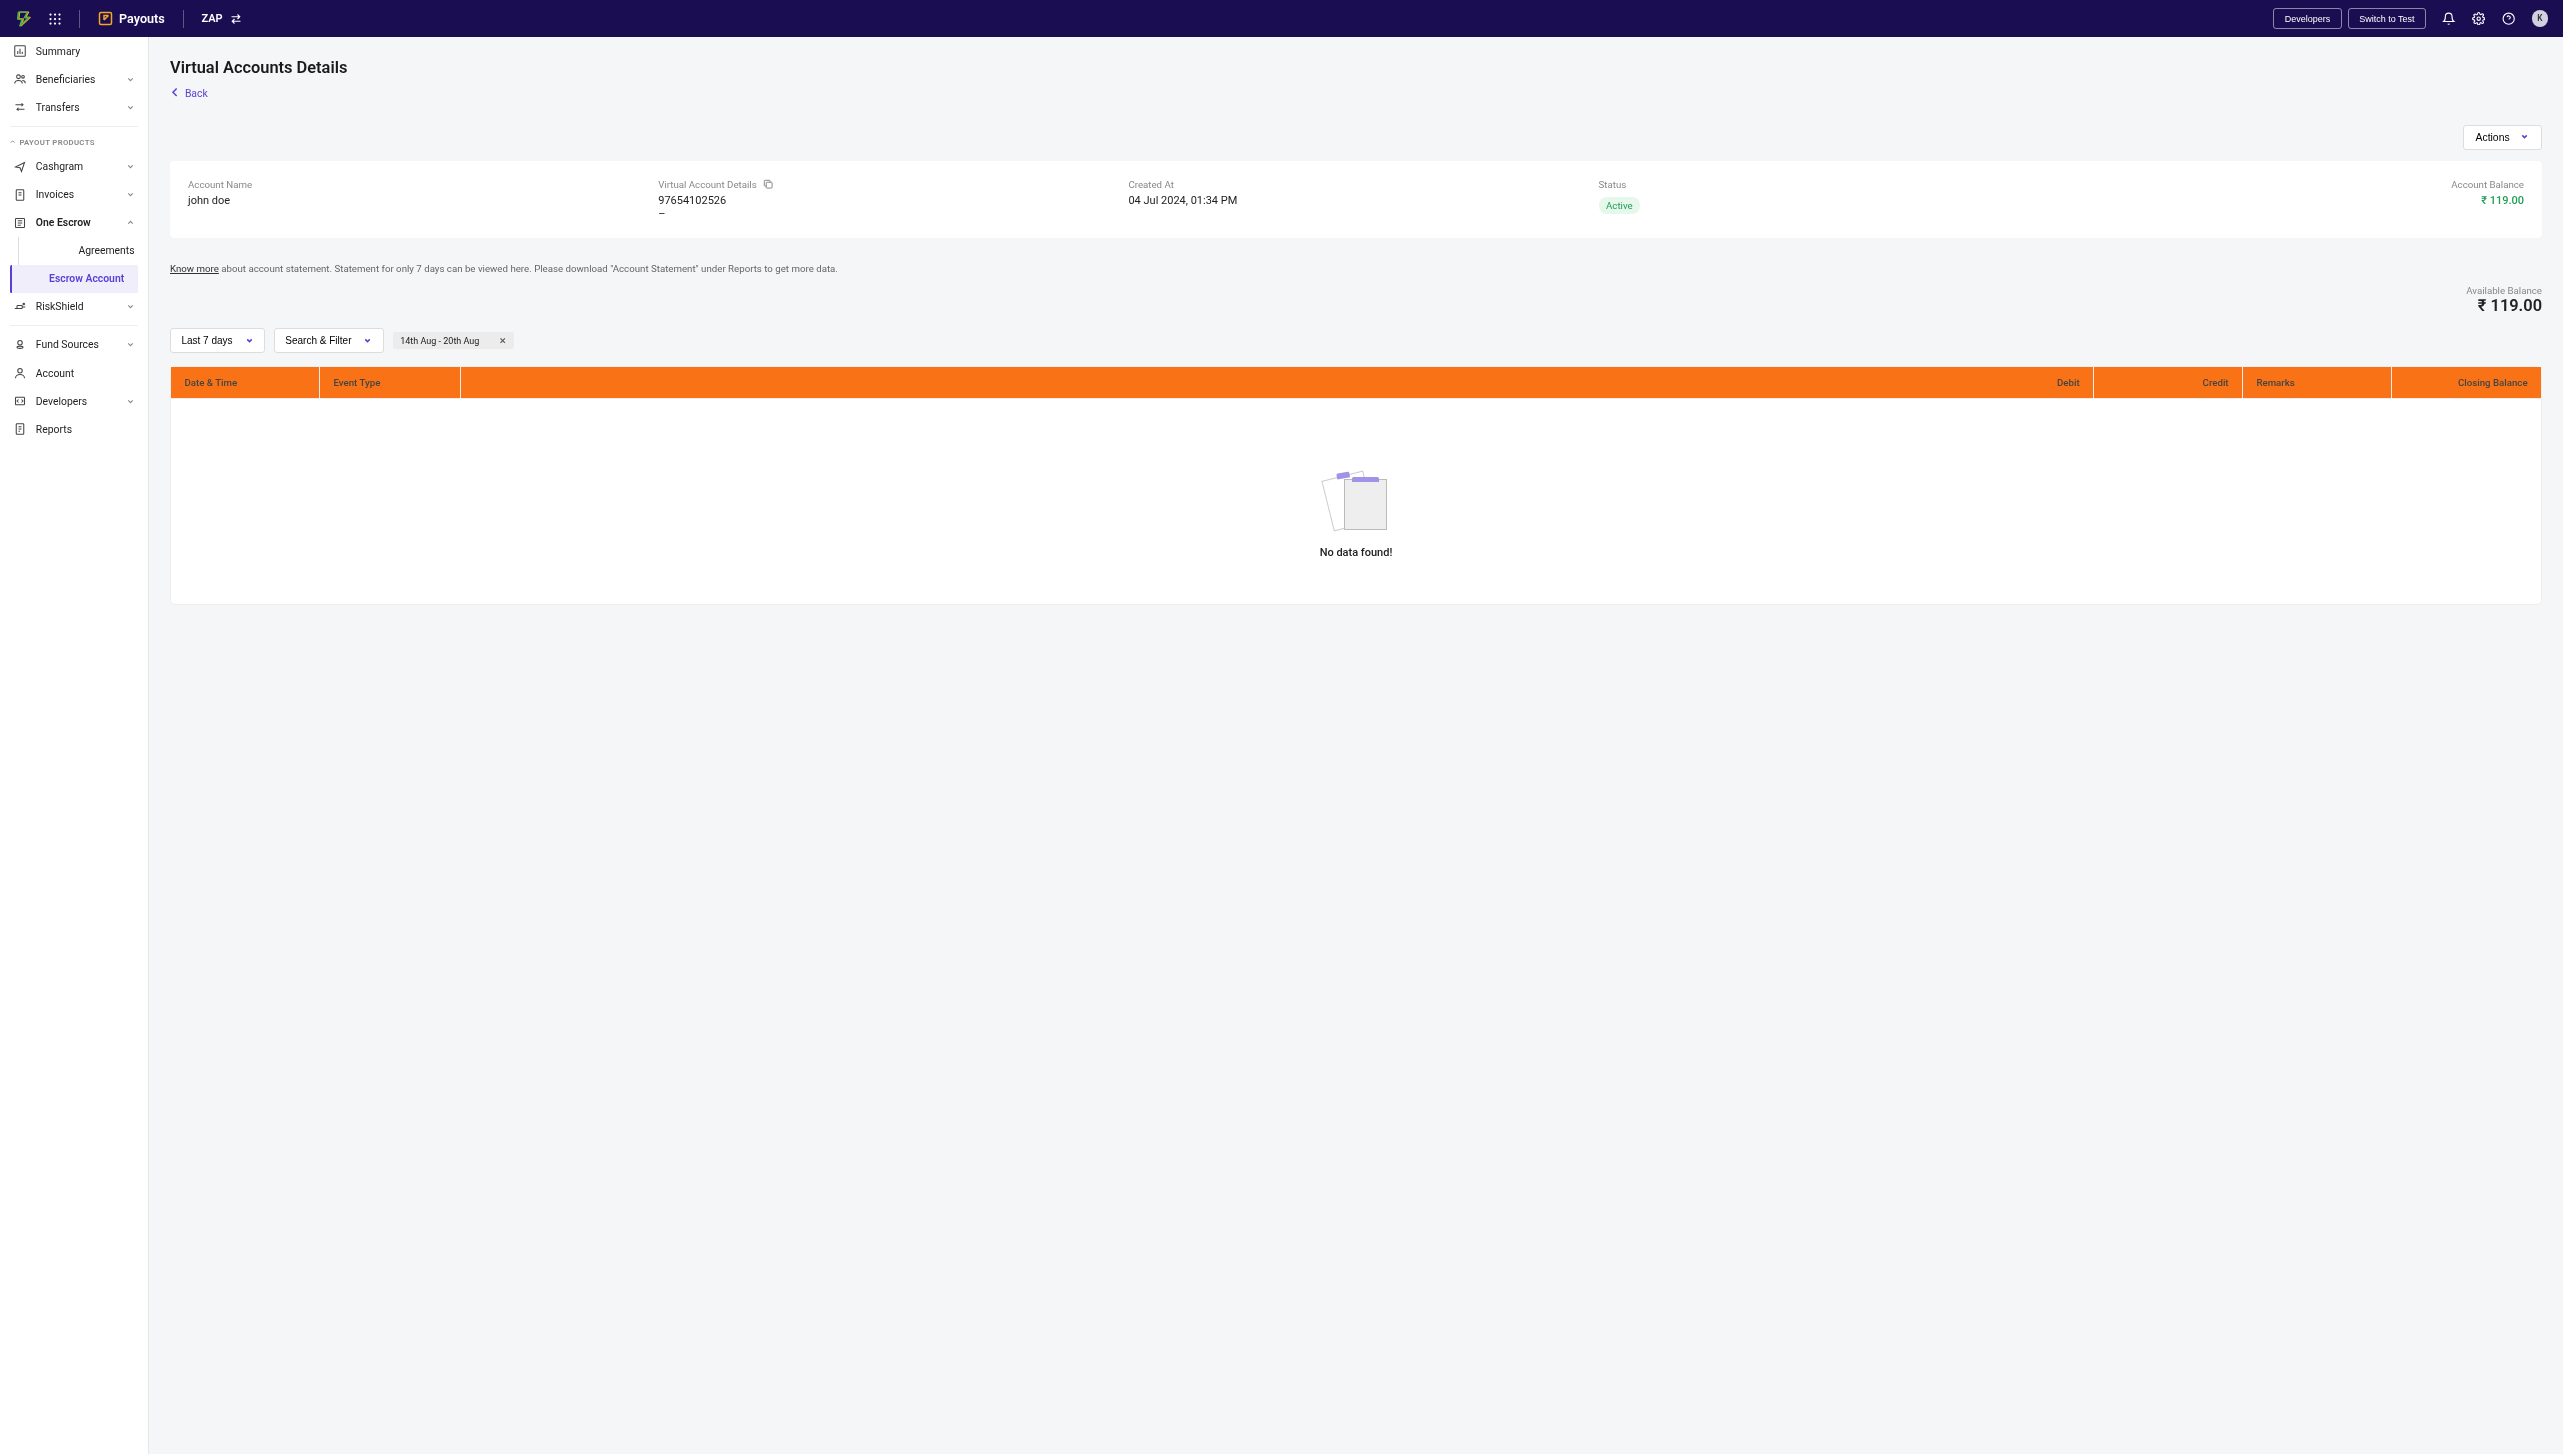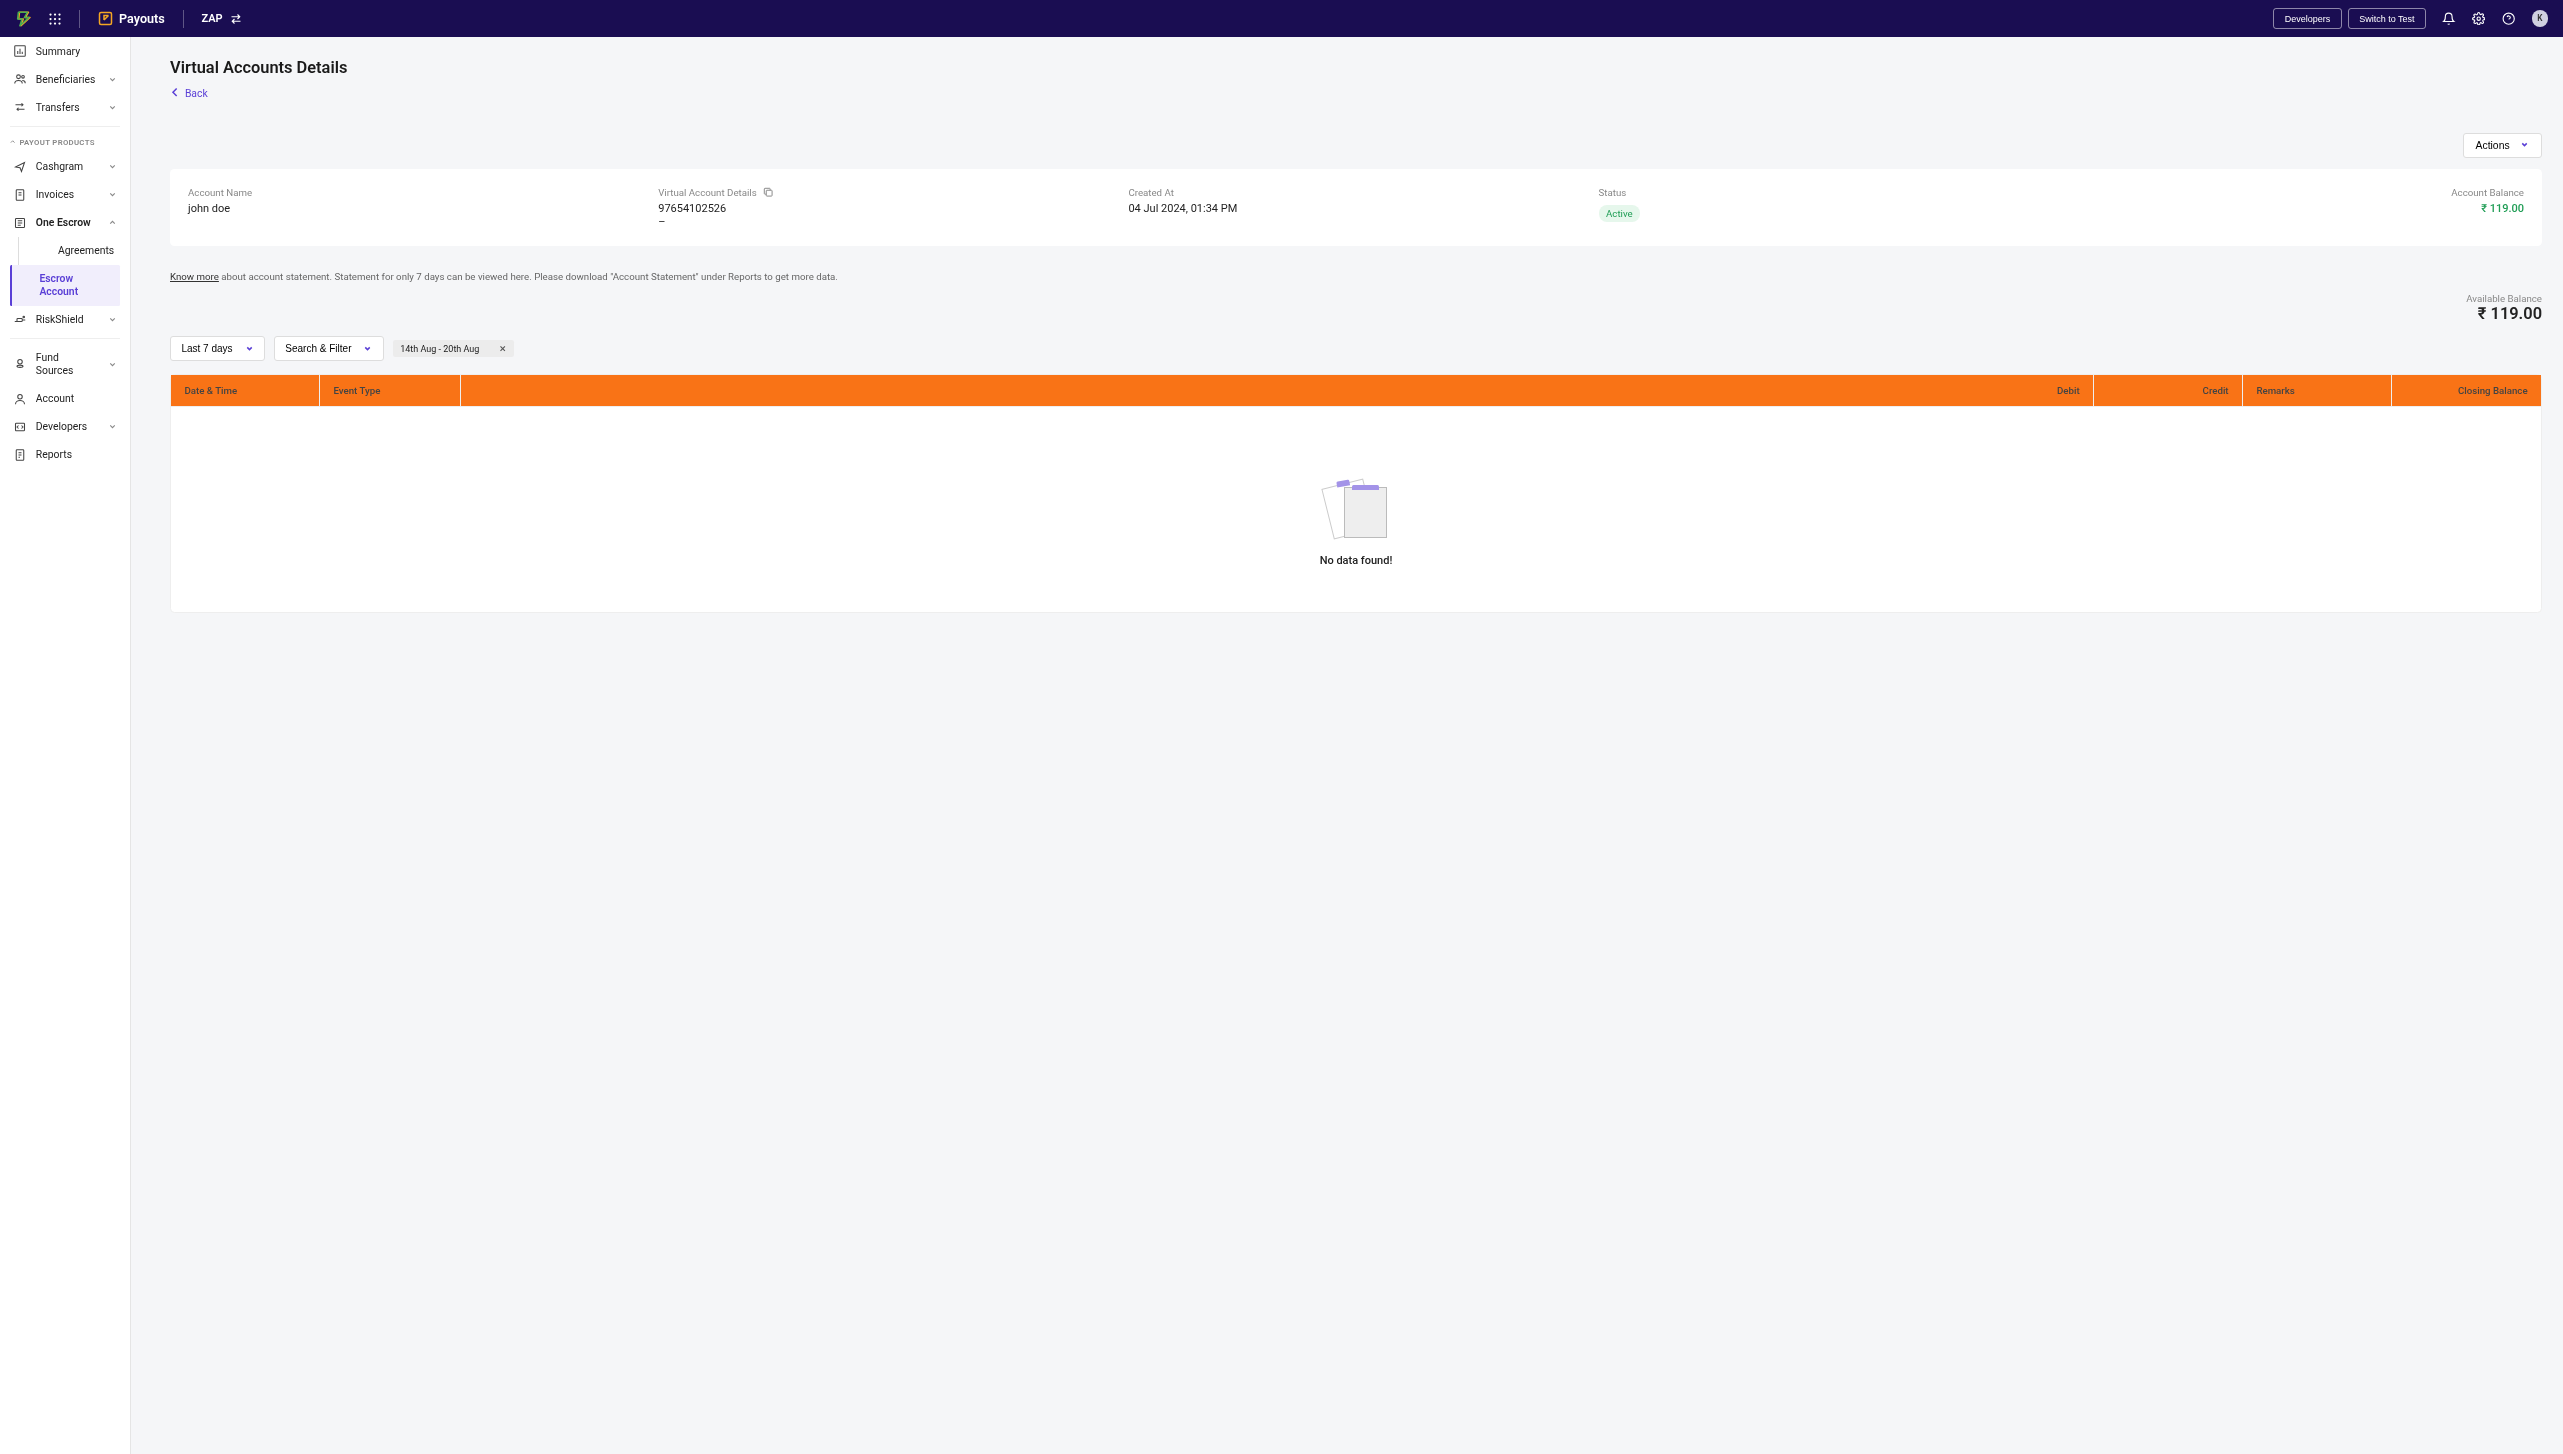--- a/index.html
+++ b/index.html
@@ -11,35 +11,35 @@
 .topbar .apps-icon { margin-left: 25px; cursor: pointer; }
 .divider-v { width: 0.7px; height: 18px; background: rgba(255,255,255,0.3); margin: 0 18px; }
 .payouts-brand { display: flex; align-items: center; gap: 6px; font-size: 12.6px; font-weight: 600; }
 .merchant { display: flex; align-items: center; gap: 7.4px; font-weight: 600; font-size: 11px; }
 .spacer { flex: 1; }
 .btn-outline { border: 0.7px solid rgba(255,255,255,0.5); background: transparent; color: #fff; padding: 4.5px 10.4px; border-radius: 3px; font-size: 9px; cursor: pointer; margin-left: 6px; }
 .topbar .icon-btn { margin-left: 16.4px; cursor: pointer; display: flex; align-items: center; }
 .avatar { width: 16.4px; height: 16.4px; border-radius: 50%; background: #d0d0e0; color: #333; display: flex; align-items: center; justify-content: center; font-size: 8.2px; font-weight: 600; margin-left: 16.4px; }
 
 
-.sidebar { position: fixed; top: 37px; left: 0; bottom: 0; width: 131px; background: #fff; border-right: 0.7px solid #e5e5e5; overflow-y: auto; }
+.sidebar { position: fixed; top: 37px; left: 0; bottom: 0; width: 149px; background: #fff; border-right: 0.7px solid #e5e5e5; overflow-y: auto; text-align: right; }
 .nav-item { display: flex; align-items: center; padding: 7.4px 13.4px; cursor: pointer; gap: 9px; color: #222; font-size: 10.4px; }
 .nav-item .chev { margin-left: auto; color: #888; }
 .nav-section { display: flex; align-items: center; padding: 6px 9px; font-size: 7.8px; color: #888; letter-spacing: 0.3px; font-weight: 600; gap: 3px; }
 .nav-sep { border-top: 0.7px solid #eee; margin: 4.5px 10.4px; }
 .sub-item { padding: 7.4px 13.4px 7.4px 37px; cursor: pointer; font-size: 10.4px; border-left: 2.2px solid transparent; color: #222; }
 .sub-item.active { background: #f1eefc; color: #5a3fd6; font-weight: 600; border-left: 2.2px solid #5a3fd6; margin-left: 10.4px; margin-right: 10.4px; border-radius: 1.5px; padding-left: 27px; }
 .sub-wrap { border-left: 0.7px solid #ddd; margin-left: 18px; }
 .nav-item.expanded { font-weight: 600; }
 .nav-icon { width: 13.4px; height: 13.4px; display: flex; align-items: center; justify-content: center; color: #444; flex-shrink: 0; }
 
 
 .main { margin-left: 149px; margin-top: 37px; padding: 21px 21px; }
 .page-title { font-size: 16.4px; font-weight: 600; margin-bottom: 10.4px; }
-.back-link { display: inline-flex; align-items: flex-start; color: #5a3fd6; gap: 4.5px; font-size: 10.4px; cursor: pointer; margin-bottom: 33px; }
+.back-link { display: inline-flex; align-items: flex-start; color: #5a3fd6; gap: 4.5px; font-size: 10.4px; cursor: pointer; margin-bottom: 25px; }
 .actions-row { display: flex; justify-content: flex-end; margin-bottom: 10.4px; }
 .actions-btn { border: 0.7px solid #ddd; background: #fff; padding: 6px 12px; border-radius: 3px; display: flex; gap: 10.4px; font-size: 10.4px; cursor: pointer; }
 
 .card { background: #fff; border-radius: 4.5px; padding: 18px 18px; display: flex; gap: 15px; }
 .card .col { flex: 1; }
 .label-sm { font-size: 9.7px; color: #888; margin-bottom: 4.5px; }
 .value-md { font-size: 11px; color: #222; }
 .value-lg { font-size: 11px; }
 .status-pill { display: inline-block; padding: 3px 7.4px; background: #e6f7ec; color: #1f9d55; border-radius: 8px; font-size: 9.7px; margin-top: 3px; }
 .balance-col { text-align: right; }

